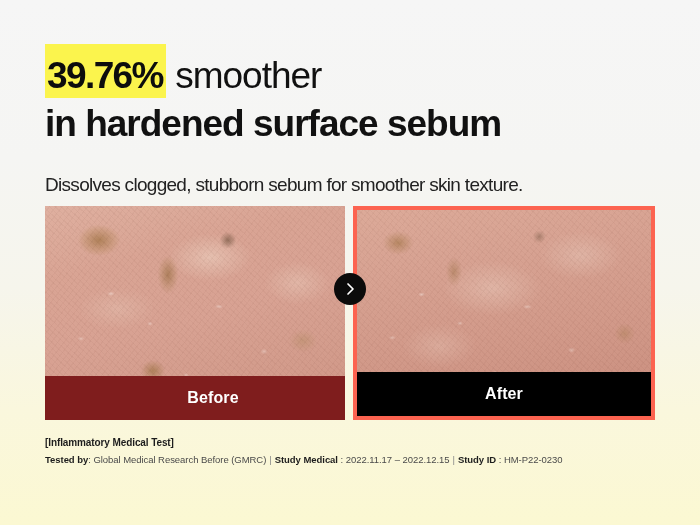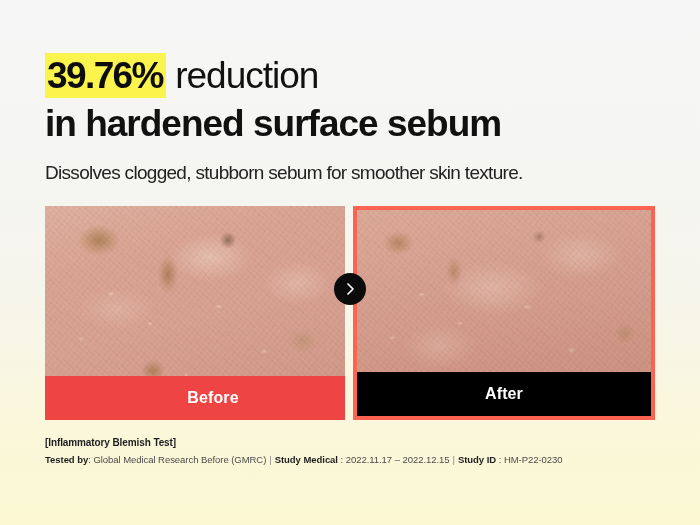--- a/index.html
+++ b/index.html
@@ -40,40 +40,40 @@
     font-size: 37px;
     line-height: 48px;
     font-weight: 700;
     letter-spacing: -1.3px;
     color: #111111;
     white-space: nowrap;
   }
 
   .stat-highlight {
     background: #fbf44d;
-    padding: 2px 3px 2px 2px;
+    padding: 11px 3px 2px 2px;
     font-weight: 800;
     letter-spacing: -1.6px;
     color: #0d0d0d;
   }
 
   .headline-rest {
     font-weight: 400;
     letter-spacing: -1.0px;
   }
 
   .headline-line.second {
     font-weight: 700;
     letter-spacing: -1.0px;
   }
 
   .subhead {
     position: absolute;
     left: 45px;
-    top: 160px;
+    top: 172px;
     font-size: 19px;
     line-height: 26px;
     letter-spacing: -0.7px;
     color: #222222;
     font-weight: 400;
     white-space: nowrap;
   }
 
   
   .compare {
@@ -164,21 +164,21 @@
     bottom: 0;
     height: 44px;
     display: flex;
     align-items: center;
     justify-content: center;
     font-size: 16px;
     letter-spacing: 0.1px;
     font-weight: 700;
     color: #ffffff;
   }
-  .label-before { background: #ef4444; padding-left: 36px; }
+  .label-before { background: #7f1d1d; padding-left: 36px; }
   .label-after  { background: #000000; align-items: center; }
 
   
   .arrow-btn {
     position: absolute;
     left: 289px;
     top: 67px;
     width: 32px;
     height: 32px;
     border-radius: 50%;
@@ -216,21 +216,21 @@
   .footnote-meta b { color: #1d1d1d; font-weight: 700; margin-top: 32px; }
   .sep { color: #8a8a8a; padding: 0 3px; }
 </style>
 </head>
 <body>
 
 <div class="card">
 
   <div class="headline">
     <div class="headline-line">
-      <span class="stat-highlight">39.76%</span><span class="headline-rest"> reduction</span>
+      <span class="stat-highlight">39.76%</span><span class="headline-rest"> smoother</span>
     </div>
     <div class="headline-line second">in hardened surface sebum</div>
   </div>
 
   <div class="subhead">Dissolves clogged, stubborn sebum for smoother skin texture.</div>
 
   <div class="compare">
 
     <div class="panel panel-before">
       <div class="skin skin-before">
@@ -253,21 +253,21 @@
     </div>
 
     <div class="arrow-btn">
       <svg width="14" height="14" viewBox="0 0 14 14" aria-hidden="true">
         <path d="M5 2 L10 7 L5 12" fill="none" stroke="#ffffff" stroke-width="1.7" stroke-linecap="round" stroke-linejoin="round"></path>
       </svg>
     </div>
   </div>
 
   <div class="footnote">
-    <div class="footnote-title">[Inflammatory Blemish Test]</div>
+    <div class="footnote-title">[Inflammatory Medical Test]</div>
     <div class="footnote-meta">
       <b>Tested by</b><span>:</span>
       <span>Global Medical Research Before (GMRC)</span><span class="sep">|</span><b>Study Medical</b>
       <span>:</span>
       <span>2022.11.17 – 2022.12.15</span><span class="sep">|</span><b>Study ID</b>
       <span>:</span>
       <span>HM-P22-0230</span>
     </div>
   </div>
 

